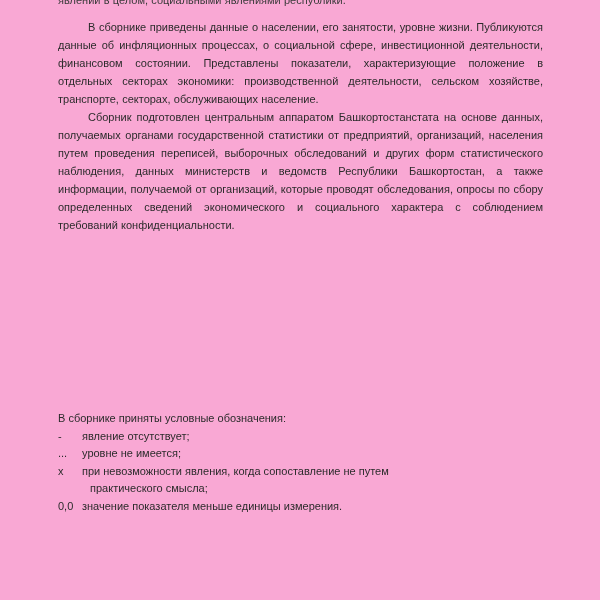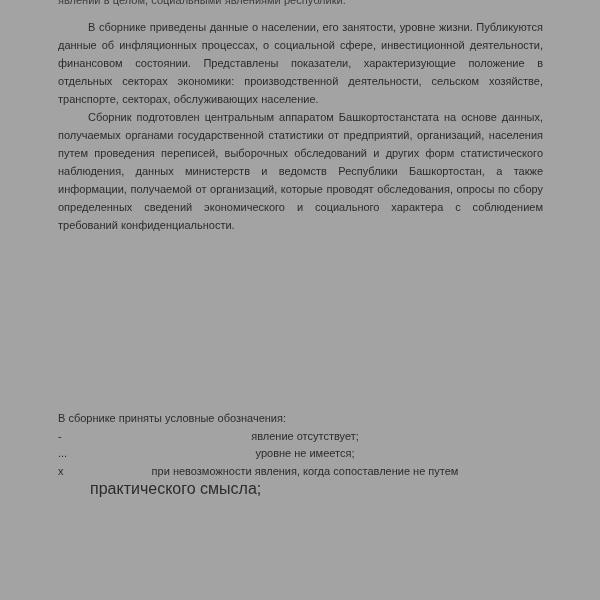--- a/index.html
+++ b/index.html
@@ -11,21 +11,21 @@
   body {
     font-family: "Liberation Sans", "DejaVu Sans", sans-serif;
     color: #2b2b2b;
     -webkit-font-smoothing: antialiased;
   }
 
   .page {
     position: relative;
     width: 600px;
     height: 600px;
-    background: #a3a3a3;
+    background: #f9a8d4;
     overflow: hidden;
     box-sizing: border-box;
   }
 
   
   .body-column {
     position: absolute;
     left: 58px;
     top: 0px;
     width: 485px;
@@ -83,25 +83,25 @@
 
   .legend-symbol {
     flex: 0 0 auto;
     width: 24px;
     text-align: left;
     white-space: pre;
   }
 
   .legend-text {
     flex: 1 1 auto;
-    text-align: center;
+    text-align: left;
   }
 
   .legend-continuation {
-    font-size: 16px;
+    font-size: 11px;
     line-height: 17.5px;
     color: #2b2b2b;
     padding-left: 32px;
     text-align: left;
   }
 </style>
 </head>
 <body>
 
 <div class="page">
@@ -136,16 +136,20 @@
       <span class="legend-text">уровне не имеется;</span>
     </div>
 
     <div class="legend-row">
       <span class="legend-symbol">х</span>
       <span class="legend-text">при невозможности явления, когда сопоставление не путем</span>
     </div>
 
     <div class="legend-continuation">практического смысла;</div>
 
+    <div class="legend-row">
+      <span class="legend-symbol">0,0</span>
+      <span class="legend-text">значение показателя меньше единицы измерения.</span>
+    </div>
 
   </div>
 
 </div>
 
 </body></html>

